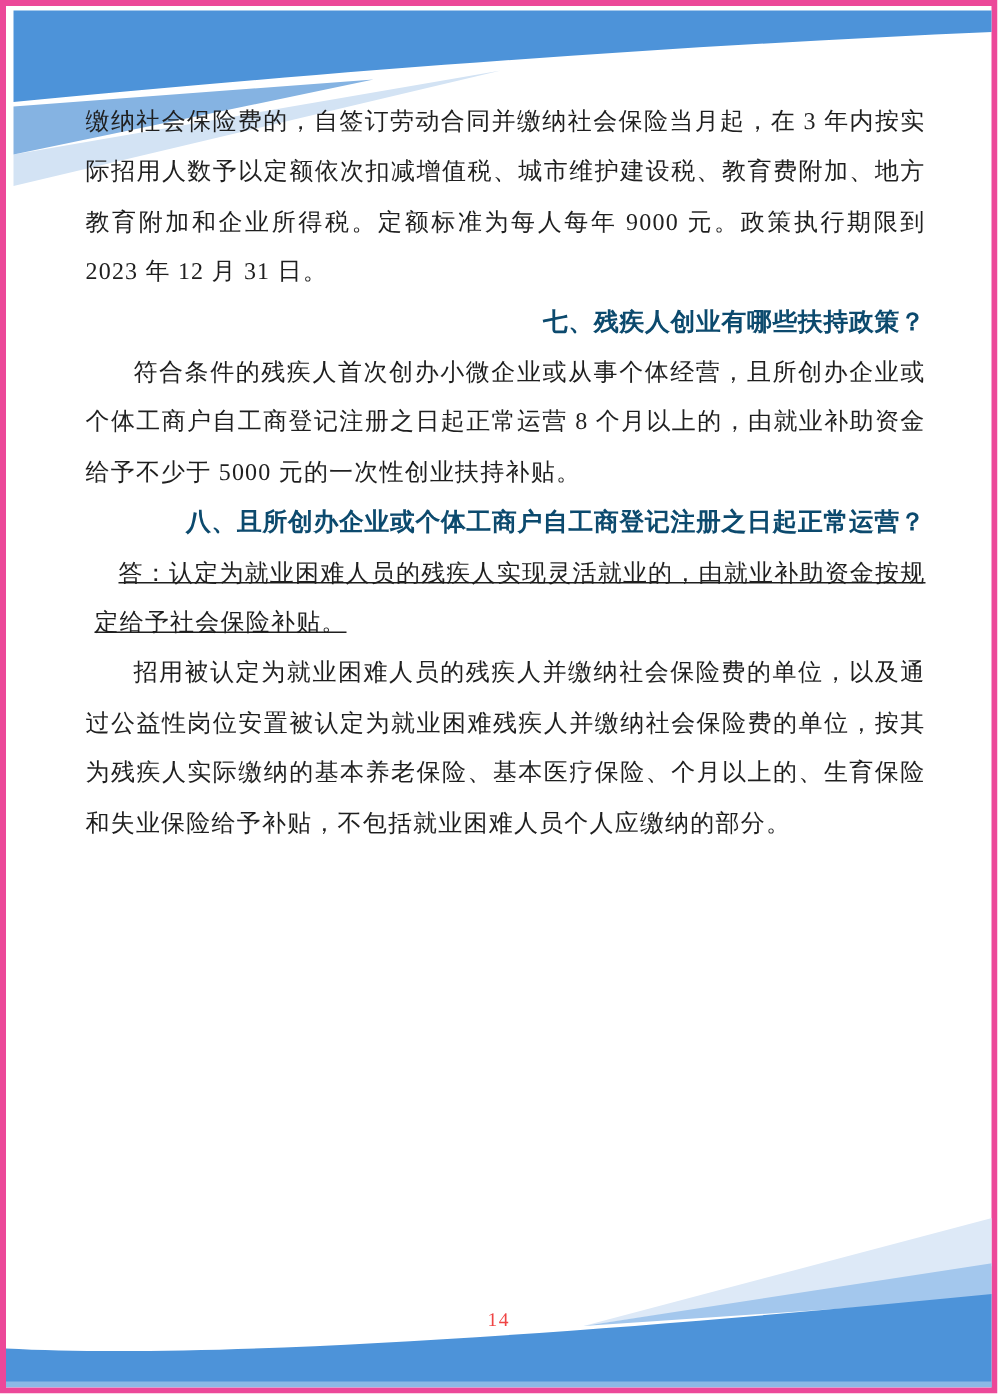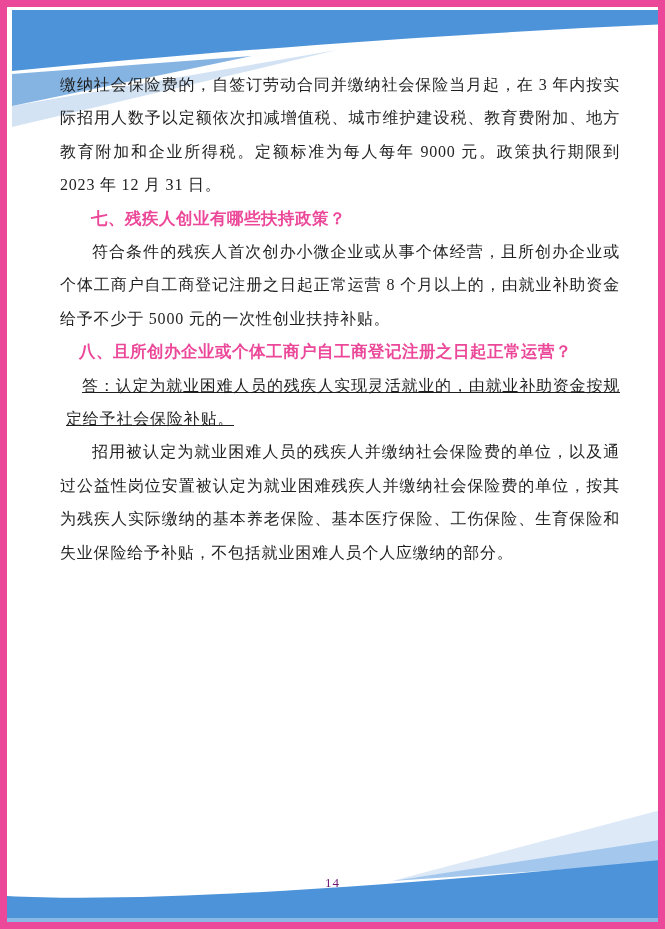--- a/index.html
+++ b/index.html
@@ -1,20 +1,20 @@
 <!DOCTYPE html>
 <html><head>
 <meta charset="utf-8">
 <style>
   html,body { margin:0; padding:0; background:#fff; }
   .page {
     position:relative;
     width:665px; height:929px;
     background:#ffffff;
-    border:7px solid #ec4899;
+    border:4px solid #ec4899;
     box-sizing:border-box;
     overflow:hidden;
     font-family:"Liberation Serif","DejaVu Serif",serif;
   }
   .deco { position:absolute; left:0; display:block; pointer-events:none; }
   .deco.top { top:0; }
   .deco.bottom { bottom:0; }
   .content {
     position:absolute;
     left:53px; top:61px;
@@ -26,34 +26,34 @@
     letter-spacing:0.8px;
   }
   .content p { margin:0; text-indent:32px; }
   .content p.no-indent { text-indent:0; }
   .content p.hang-small { padding-left:6px; text-indent:16px;text-decoration:underline; }
   .content h2 {
     margin:0;
     font-size:16.5px;
     line-height:33.4px;
     font-weight:700;
-    color:#ec4899;
+    color:#0c4a6e;
     font-family:"Liberation Sans","DejaVu Sans",sans-serif;
     letter-spacing:0.5px;
-    text-align:left;
+    text-align:right;
   }
   .content h2.indent-wide { text-indent:31px; }
   .content h2.indent-narrow { text-indent:19px; }
   .page-number {
     position:absolute;
     left:0; top:868px;
     width:100%;
     text-align:center;
     font-size:13px;
-    color:#701a75;
+    color:#ef4444;
     letter-spacing:1px;
   }
 </style>
 </head>
 <body>
 
 <div class="page">
 
   <svg class="deco top" width="665" height="135" viewBox="0 0 665 135" xmlns="http://www.w3.org/2000/svg">
     <polygon points="5,99 5,120 330,43" fill="#d3e3f4"></polygon>
@@ -65,21 +65,21 @@
     <p class="no-indent">缴纳社会保险费的，自签订劳动合同并缴纳社会保险当月起，在 3 年内按实际招用人数予以定额依次扣减增值税、城市维护建设税、教育费附加、地方教育附加和企业所得税。定额标准为每人每年 9000 元。政策执行期限到 2023 年 12 月 31 日。</p>
 
     <section>
       <h2 class="indent-wide">七、残疾人创业有哪些扶持政策？</h2>
       <p>符合条件的残疾人首次创办小微企业或从事个体经营，且所创办企业或个体工商户自工商登记注册之日起正常运营 8 个月以上的，由就业补助资金给予不少于 5000 元的一次性创业扶持补贴。</p>
     </section>
 
     <section>
       <h2 class="indent-narrow">八、且所创办企业或个体工商户自工商登记注册之日起正常运营？</h2>
       <p class="hang-small">答：认定为就业困难人员的残疾人实现灵活就业的，由就业补助资金按规定给予社会保险补贴。</p>
-      <p>招用被认定为就业困难人员的残疾人并缴纳社会保险费的单位，以及通过公益性岗位安置被认定为就业困难残疾人并缴纳社会保险费的单位，按其为残疾人实际缴纳的基本养老保险、基本医疗保险、工伤保险、生育保险和失业保险给予补贴，不包括就业困难人员个人应缴纳的部分。</p>
+      <p>招用被认定为就业困难人员的残疾人并缴纳社会保险费的单位，以及通过公益性岗位安置被认定为就业困难残疾人并缴纳社会保险费的单位，按其为残疾人实际缴纳的基本养老保险、基本医疗保险、个月以上的、生育保险和失业保险给予补贴，不包括就业困难人员个人应缴纳的部分。</p>
     </section>
 
   </div>
 
   <div class="page-number">14</div>
 
   <svg class="deco bottom" width="665" height="140" viewBox="0 0 665 140" xmlns="http://www.w3.org/2000/svg">
     <polygon points="385,99 665,25 665,58" fill="#dde9f7"></polygon>
     <polygon points="385,99 665,56 665,80" fill="#a3c7ed"></polygon>
     <path d="M 0,114 C 150,122 420,101 665,77 L 665,140 L 0,140 Z" fill="#4d93d9"></path>

